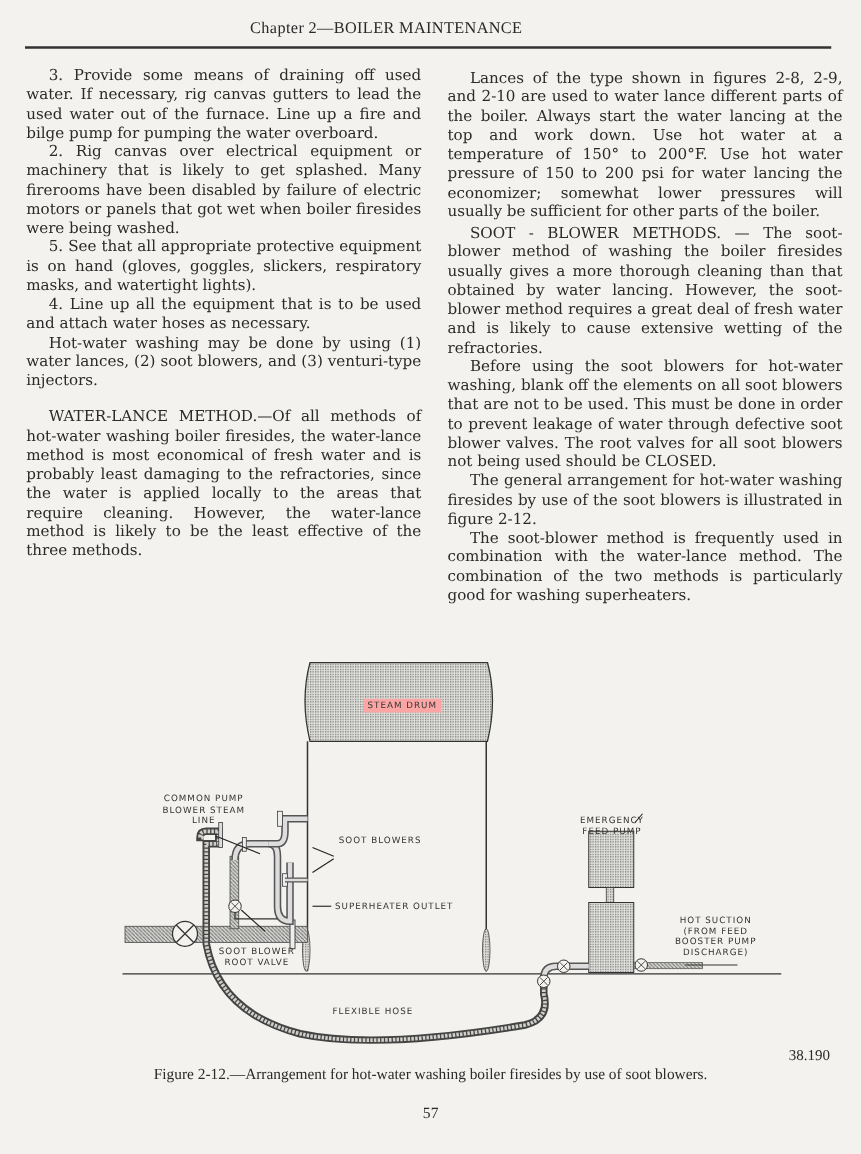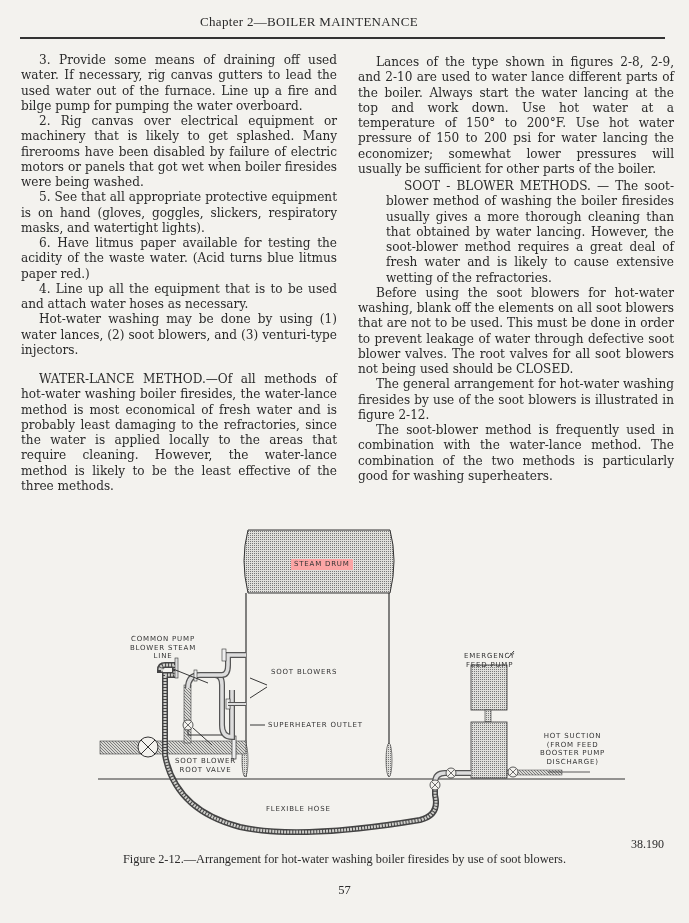--- a/index.html
+++ b/index.html
@@ -21,21 +21,21 @@
   }
   .col {
     position:absolute; top:53px; width:316px;
     font-size:12.1px; line-height:15.25px;
     text-align:justify;
   }
   .col.left { left:21px; }
   .col.right { left:358px; top:55px; }
   .col p { margin:0; text-indent:18px; }
   .col p.gap { margin-top:14px; }
-  .col p.gap-s { margin-top:2px;margin-left:28px; }
+  .col p.gap-s { margin-top:2px; }
   .figure { position:absolute; left:0; top:515px; width:689px; height:320px; }
   .figure svg { position:absolute; left:0; top:0; }
   .lbl {
     position:absolute; font-family:"DejaVu Sans", sans-serif;
     font-size:7px; letter-spacing:0.8px; color:#333; text-align:center;
     line-height:8.5px; white-space:pre-line;
   }
   .figno {
     position:absolute; right:25px; top:837px; font-size:12px;
     font-family:"Liberation Serif", serif;
@@ -52,21 +52,20 @@
 </head>
 <body>
 
 <div class="header">Chapter 2—BOILER MAINTENANCE</div>
 <div class="rule"></div>
 
 <div class="col left">
   <p>3. Provide some means of draining off used water. If necessary, rig canvas gutters to lead the used water out of the furnace. Line up a fire and bilge pump for pumping the water overboard.</p>
   <p>2. Rig canvas over electrical equipment or machinery that is likely to get splashed. Many firerooms have been disabled by failure of electric motors or panels that got wet when boiler firesides were being washed.</p>
   <p>5. See that all appropriate protective equipment is on hand (gloves, goggles, slickers, respiratory masks, and watertight lights).</p>
-  <p>6. Have litmus paper available for testing the acidity of the waste water. (Acid turns blue litmus paper red.)</p>
   <p>4. Line up all the equipment that is to be used and attach water hoses as necessary.</p>
   <p>Hot-water washing may be done by using (1) water lances, (2) soot blowers, and (3) venturi-type injectors.</p>
   <p class="gap">WATER-LANCE METHOD.—Of all methods of hot-water washing boiler firesides, the water-lance method is most economical of fresh water and is probably least damaging to the refractories, since the water is applied locally to the areas that require cleaning. However, the water-lance method is likely to be the least effective of the three methods.</p>
 </div>
 
 <div class="col right">
   <p>Lances of the type shown in figures 2-8, 2-9, and 2-10 are used to water lance different parts of the boiler. Always start the water lancing at the top and work down. Use hot water at a temperature of 150° to 200°F. Use hot water pressure of 150 to 200 psi for water lancing the economizer; somewhat lower pressures will usually be sufficient for other parts of the boiler.</p>
   <p class="gap-s">SOOT - BLOWER METHODS. — The soot-blower method of washing the boiler firesides usually gives a more thorough cleaning than that obtained by water lancing. However, the soot-blower method requires a great deal of fresh water and is likely to cause extensive wetting of the refractories.</p>
   <p>Before using the soot blowers for hot-water washing, blank off the elements on all soot blowers that are not to be used. This must be done in order to prevent leakage of water through defective soot blower valves. The root valves for all soot blowers not being used should be CLOSED.</p>
   <p>The general arrangement for hot-water washing firesides by use of the soot blowers is illustrated in figure 2-12.</p>

